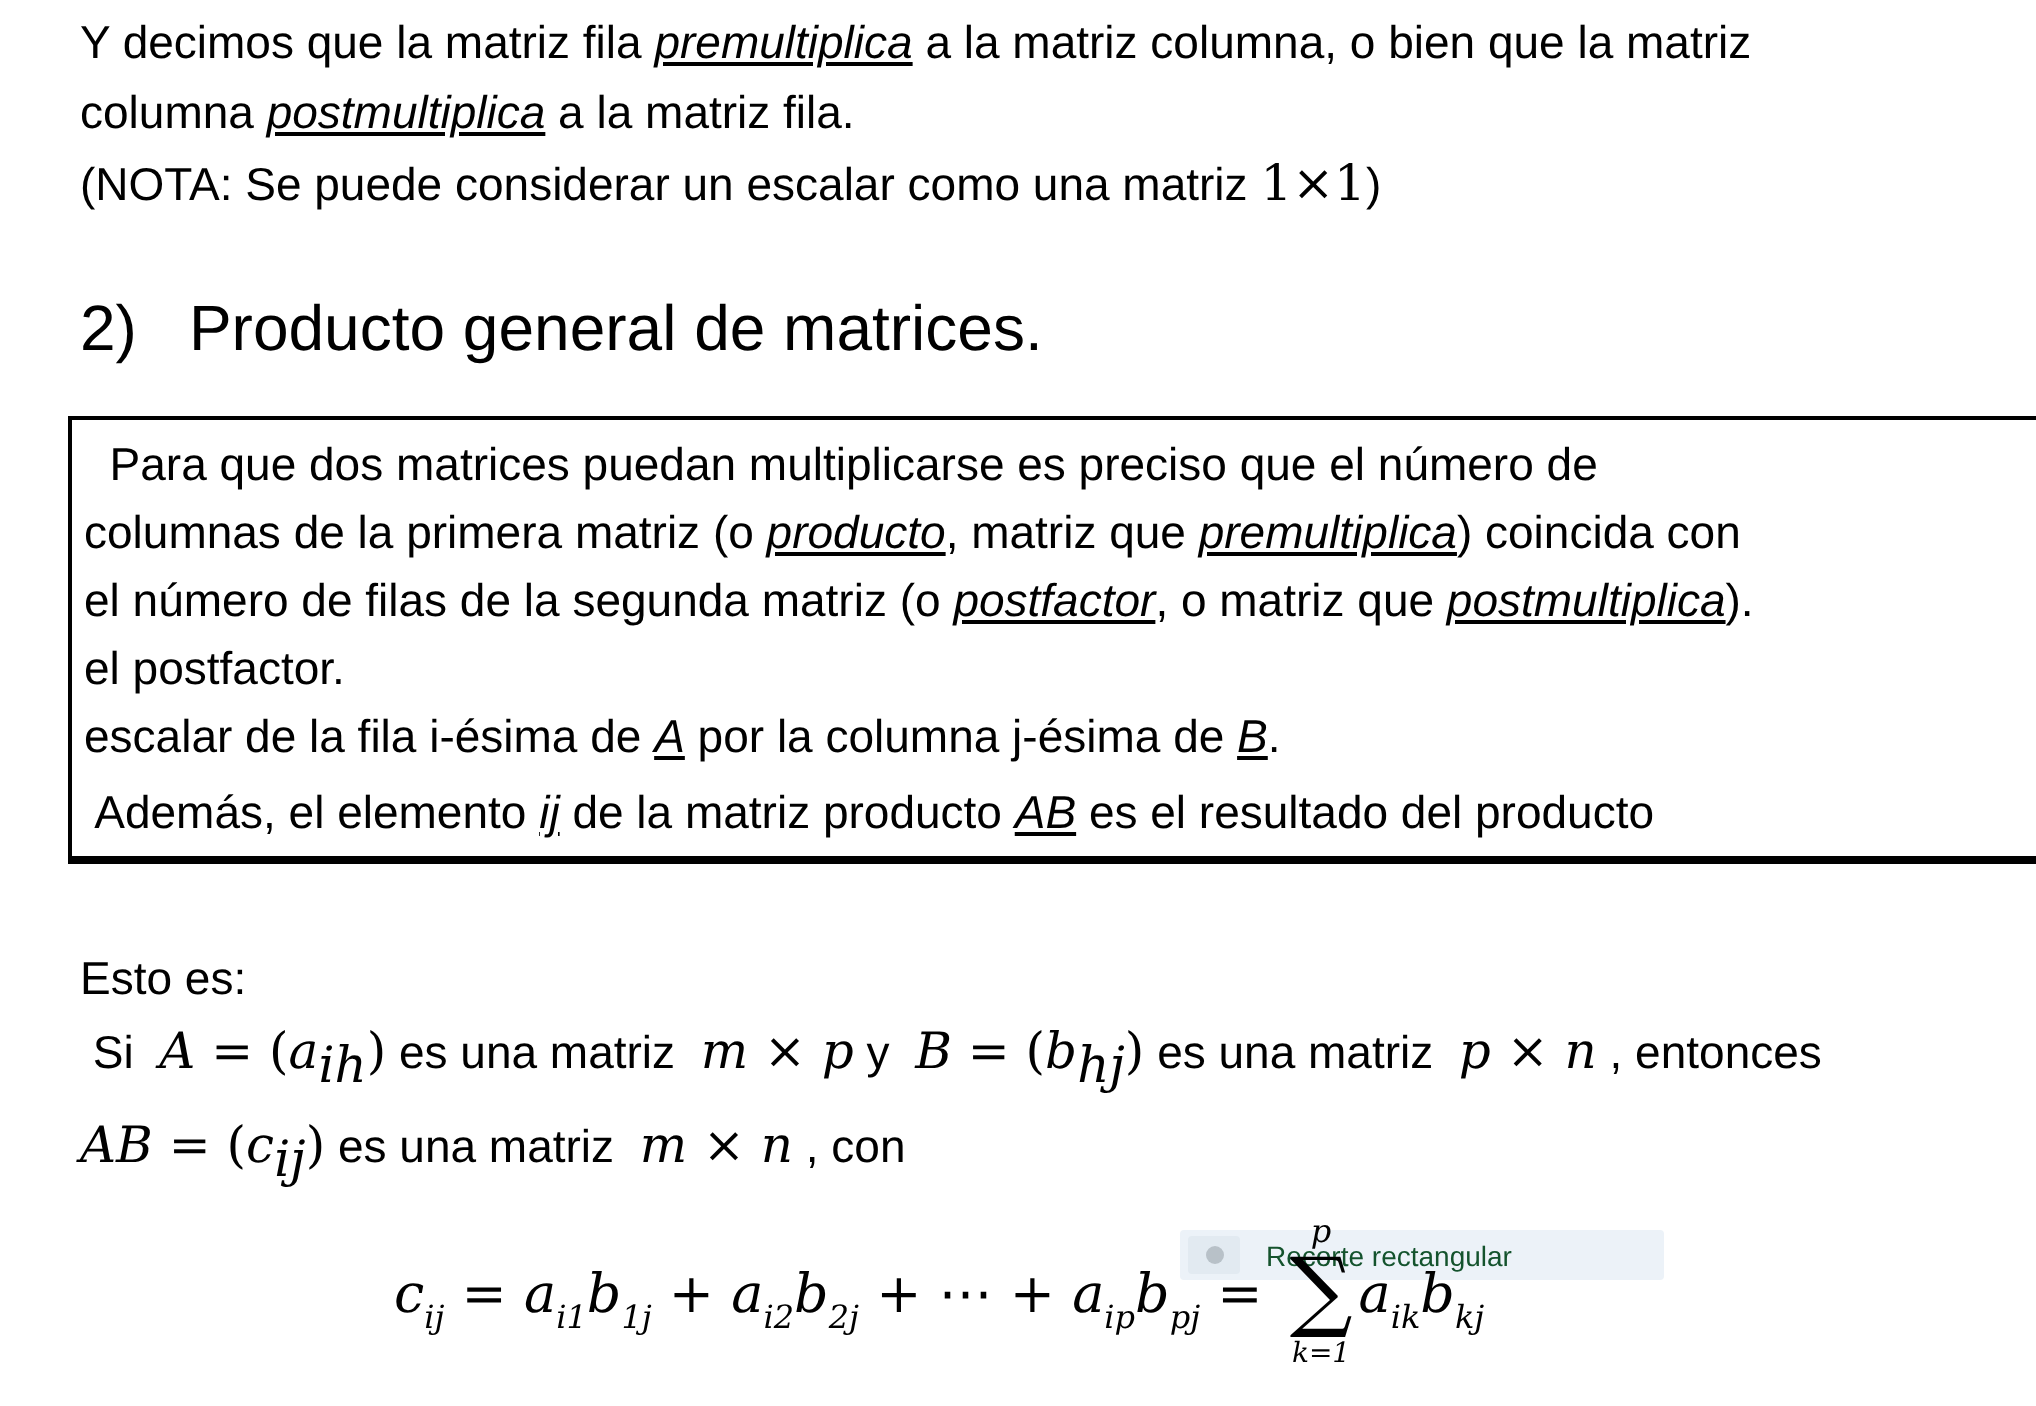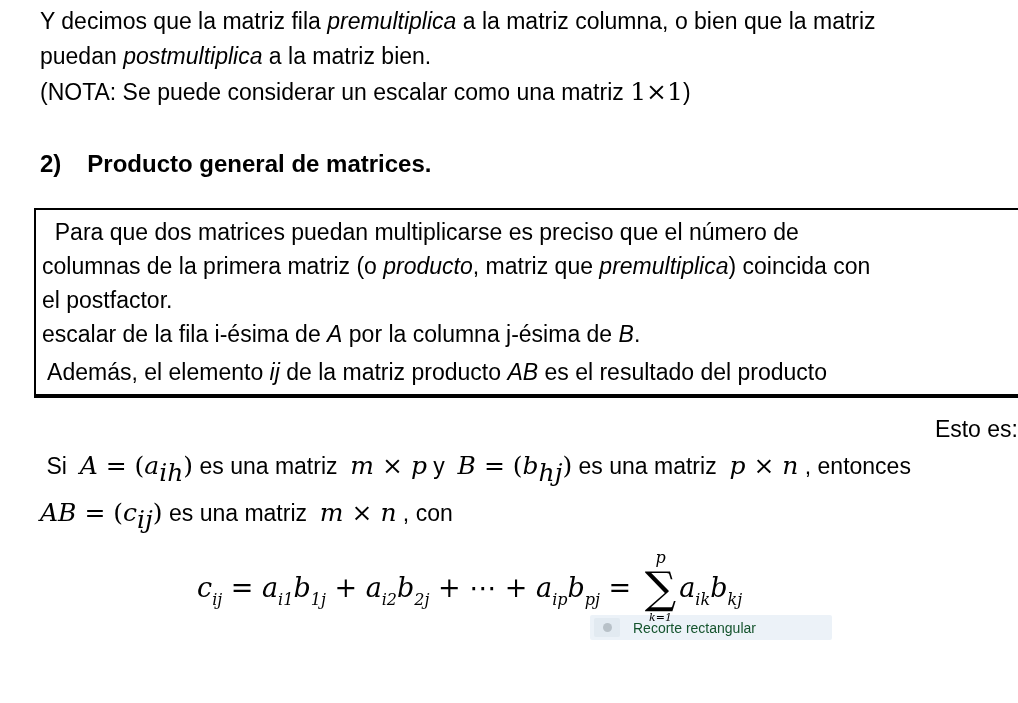--- a/index.html
+++ b/index.html
@@ -12,44 +12,44 @@
     color:#000000;
     font-family:"Liberation Sans",sans-serif;
     overflow:hidden;
   }
   .line{
     margin:0;
     font-size:23px;
     line-height:35px;
     white-space:pre;
   }
-  .it{font-style:italic;}
+  .it{font-style:italic;text-decoration:underline;}
   .mi{font-family:"DejaVu Serif",serif;font-style:italic;font-size:25px;}
   .mu{font-family:"DejaVu Serif",serif;font-size:25px;}
   .sub{font-size:15px;vertical-align:-7px;}
   .heading{
     margin:38px 0 0 0;
-    font-size:24px;
-    font-weight:bold;
+    font-size:32px;
+    font-weight:normal;
     line-height:32px;
     white-space:pre;
   }
   .hnum{margin-right:26px;}
   .box{
     margin:28px 0 12px -6px;
     width:994px;
     box-sizing:border-box;
     border:2px solid #000;
     border-right-width:3px;
     border-bottom-width:4px;
     padding:5px 6px 5px 6px;
   }
   .box .line{line-height:34px;}
   .pgap{margin-top:4px;}
-  .esto{margin-top:14px;line-height:34px;text-align:right;}
+  .esto{margin-top:40px;line-height:34px;}
   .math-line{line-height:40px;}
   .math-line .mi{font-size:25px;}
   .formula{
     position:relative;z-index:1;
     margin:2px 0 0 157px;
     font-family:"DejaVu Serif",serif;
     font-size:27px;
     white-space:pre;
     line-height:92px;
   }
@@ -59,21 +59,21 @@
   .sum{
     display:inline-flex;
     flex-direction:column;
     align-items:center;
     vertical-align:middle;
     line-height:1;
     margin:0 3px 6px 5px;
   }
   .sum-top{font-style:italic;font-size:16px;line-height:1;margin-bottom:2px;}
   .sum-sym{font-size:44px;line-height:0.92;font-style:normal;}
-  .sum-bot{font-style:italic;font-size:11px;line-height:1;margin-top:3px;}
+  .sum-bot{font-style:italic;font-size:14px;line-height:1;margin-top:3px;}
   .snip{
     position:absolute;z-index:0;
     left:590px;top:615px;
     width:242px;height:25px;
     background:#ecf2f8;
     display:flex;align-items:center;
     border-radius:2px;
   }
   .snip-btn{
     width:26px;height:19px;margin-left:4px;
@@ -88,28 +88,29 @@
     color:#14532d;
     white-space:pre;
   }
 </style>
 </head>
 <body>
 
 <div class="page">
 
   <p class="line"><span>Y decimos que la matriz fila </span><span class="it">premultiplica</span><span> a la matriz columna, o bien que la matriz</span></p>
-  <p class="line"><span>puedan </span><span class="it">postmultiplica</span><span> a la matriz bien.</span></p>
+  <p class="line"><span>columna </span><span class="it">postmultiplica</span><span> a la matriz fila.</span></p>
   <p class="line"><span>(NOTA: Se puede considerar un escalar como una matriz </span><span class="mu">1×1</span><span>)</span></p>
 
   <p class="heading"><span class="hnum">2)</span><span>Producto general de matrices.</span></p>
 
   <div class="box">
     <p class="line"><span>  Para que dos matrices puedan multiplicarse es preciso que el número de</span></p>
     <p class="line"><span>columnas de la primera matriz (o </span><span class="it">producto</span><span>, matriz que </span><span class="it">premultiplica</span><span>) coincida con</span></p>
+    <p class="line"><span>el número de filas de la segunda matriz (o </span><span class="it">postfactor</span><span>, o matriz que </span><span class="it">postmultiplica</span><span>).</span></p>
     <p class="line"><span>el postfactor.</span></p>
     <p class="line"><span>escalar de la fila i-ésima de </span><span class="it">A</span><span> por la columna j-ésima de </span><span class="it">B</span><span>.</span></p>
     <p class="line pgap"><span> Además, el elemento </span><span class="it">ij</span><span> de la matriz producto </span><span class="it">AB</span><span> es el resultado del producto</span></p>
   </div>
 
   <p class="line esto">Esto es:</p>
   <p class="line math-line"><span> Si  </span><span class="mi">A</span><span class="mu"> = (</span><span class="mi">a</span><span class="mi sub">ih</span><span class="mu">)</span><span> es una matriz  </span><span class="mi">m</span><span class="mu"> × </span><span class="mi">p</span><span> y  </span><span class="mi">B</span><span class="mu"> = (</span><span class="mi">b</span><span class="mi sub">hj</span><span class="mu">)</span><span> es una matriz  </span><span class="mi">p</span><span class="mu"> × </span><span class="mi">n</span><span> , entonces</span></p>
   <p class="line math-line"><span class="mi">AB</span><span class="mu"> = (</span><span class="mi">c</span><span class="mi sub">ij</span><span class="mu">)</span><span> es una matriz  </span><span class="mi">m</span><span class="mu"> × </span><span class="mi">n</span><span> , con</span></p>
 
   <div class="formula"><span class="mi">c</span><span class="mi sub">ij</span><span class="mu"> = </span><span class="mi">a</span><span class="mi sub">i1</span><span class="mi">b</span><span class="mi sub">1j</span><span class="mu"> + </span><span class="mi">a</span><span class="mi sub">i2</span><span class="mi">b</span><span class="mi sub">2j</span><span class="mu"> + ⋯ + </span><span class="mi">a</span><span class="mi sub">ip</span><span class="mi">b</span><span class="mi sub">pj</span><span class="mu"> = </span><span class="sum"><span class="sum-top">p</span><span class="sum-sym">∑</span><span class="sum-bot">k=1</span></span><span class="mi">a</span><span class="mi sub">ik</span><span class="mi">b</span><span class="mi sub">kj</span></div>

